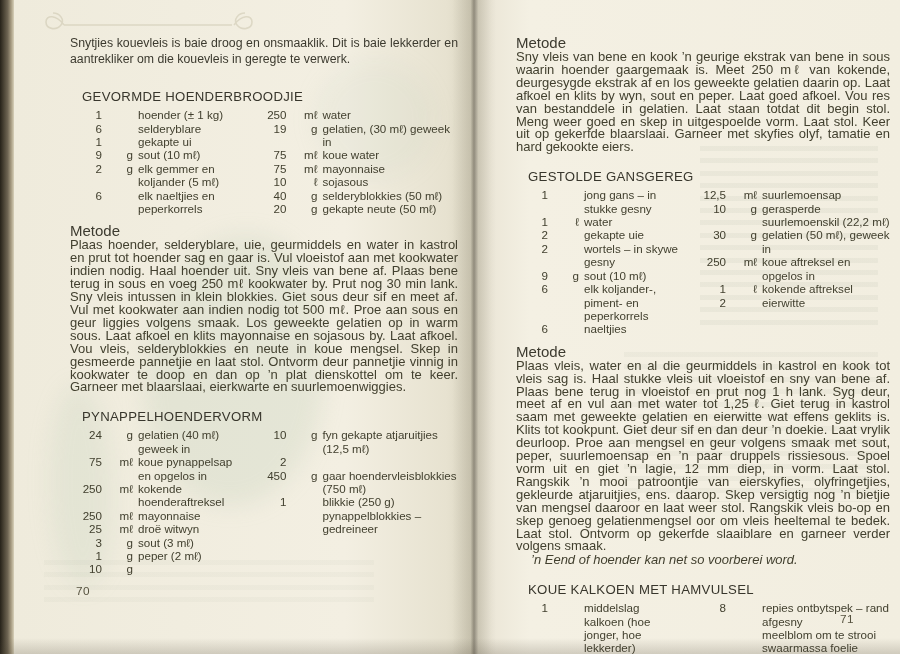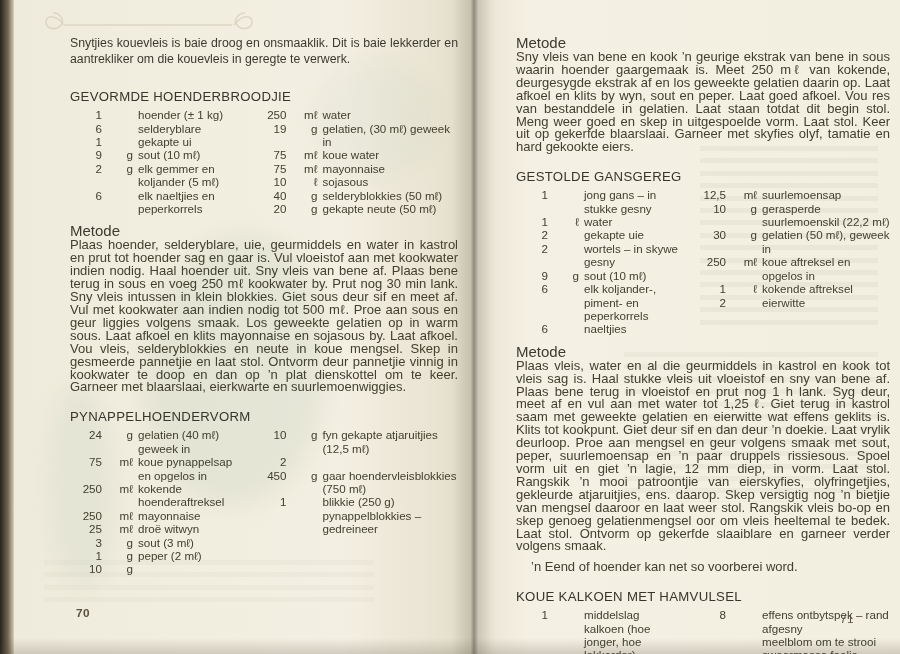--- a/index.html
+++ b/index.html
@@ -18,34 +18,34 @@
         background:linear-gradient(180deg,rgba(60,54,42,.22),rgba(60,54,42,0));}
   .bottom-shade{position:absolute;left:0;bottom:0;width:100%;height:16px;
         background:linear-gradient(0deg,rgba(70,62,48,.20),rgba(70,62,48,0));}
 
   .content{position:absolute;}
   .page.left .content{left:56px;top:36px;width:388px;}
   .page.right .content{left:42px;top:36px;width:374px;}
   .content > :first-child{margin-top:0;}
 
   .intro{font-size:12.3px;line-height:15.6px;text-align:justify;margin:0 0 22px 0;color:#3c3a2f;}
-  .heading{font-size:13.2px;line-height:15px;letter-spacing:.3px;color:#38362c;margin:15px 0 4px 0;}
+  .heading{font-size:13.2px;line-height:15px;letter-spacing:.3px;color:#38362c;margin:15px 0 4px 12px;}
   .label{font-size:15px;line-height:13px;margin:9px 0 2px 0;color:#3c3a2f;}
   .para{font-size:13px;line-height:12.9px;text-align:justify;margin:0;color:#42402f;}
-  .para.indent{text-align:left;text-indent:15px;margin-top:8px;}
+  .para.indent{text-align:left;text-indent:15px;margin-top:1px;font-style:italic;}
 
   .ing-cols{display:grid;grid-template-columns:46% 54%;column-gap:6px;margin:2px 0 6px 0;}
   .ing-row{display:grid;grid-template-columns:32px 26px 1fr;column-gap:5px;
         font-size:11.6px;line-height:13.4px;color:#42402f;}
   .ing-qty{text-align:right;}
   .ing-unit{text-align:right;}
   .ing-desc{padding-right:6px;}
 
   .page-num{position:absolute;font-size:11.8px;color:#56523f;letter-spacing:.5px;}
-  .page.left .page-num{left:62px;bottom:34px;font-weight:bold;}
+  .page.left .page-num{left:62px;bottom:56px;}
   .page.right .page-num{left:366px;bottom:28px;}
 
   
   .ornament{position:absolute;left:28px;top:8px;opacity:.5;}
   .blob{position:absolute;filter:blur(11px);pointer-events:none;}
   .blob.b1{left:130px;top:235px;width:180px;height:270px;border-radius:55% 40% 50% 45%;
         background:rgba(174,196,170,.20);}
   .blob.b2{left:36px;top:385px;width:62px;height:200px;border-radius:45% 55% 40% 50%;
         background:rgba(170,190,166,.16);}
   .blob.b3{left:300px;top:60px;width:120px;height:120px;border-radius:50%;
@@ -312,21 +312,21 @@
             <div class="ing-row">
               <span class="ing-qty"></span>
               <span class="ing-unit"></span>
               <span class="ing-desc">botter om in te braai</span>
             </div>
           </div>
           <div class="ing-col">
             <div class="ing-row">
               <span class="ing-qty">8</span>
               <span class="ing-unit"></span>
-              <span class="ing-desc">effens ontbytspek – rand afgesny</span>
+              <span class="ing-desc">repies ontbytspek – rand afgesny</span>
             </div>
             <div class="ing-row">
               <span class="ing-qty"></span>
               <span class="ing-unit"></span>
               <span class="ing-desc">meelblom om te strooi</span>
             </div>
             <div class="ing-row">
               <span class="ing-qty"></span>
               <span class="ing-unit"></span>
               <span class="ing-desc">swaarmassa foelie</span>

